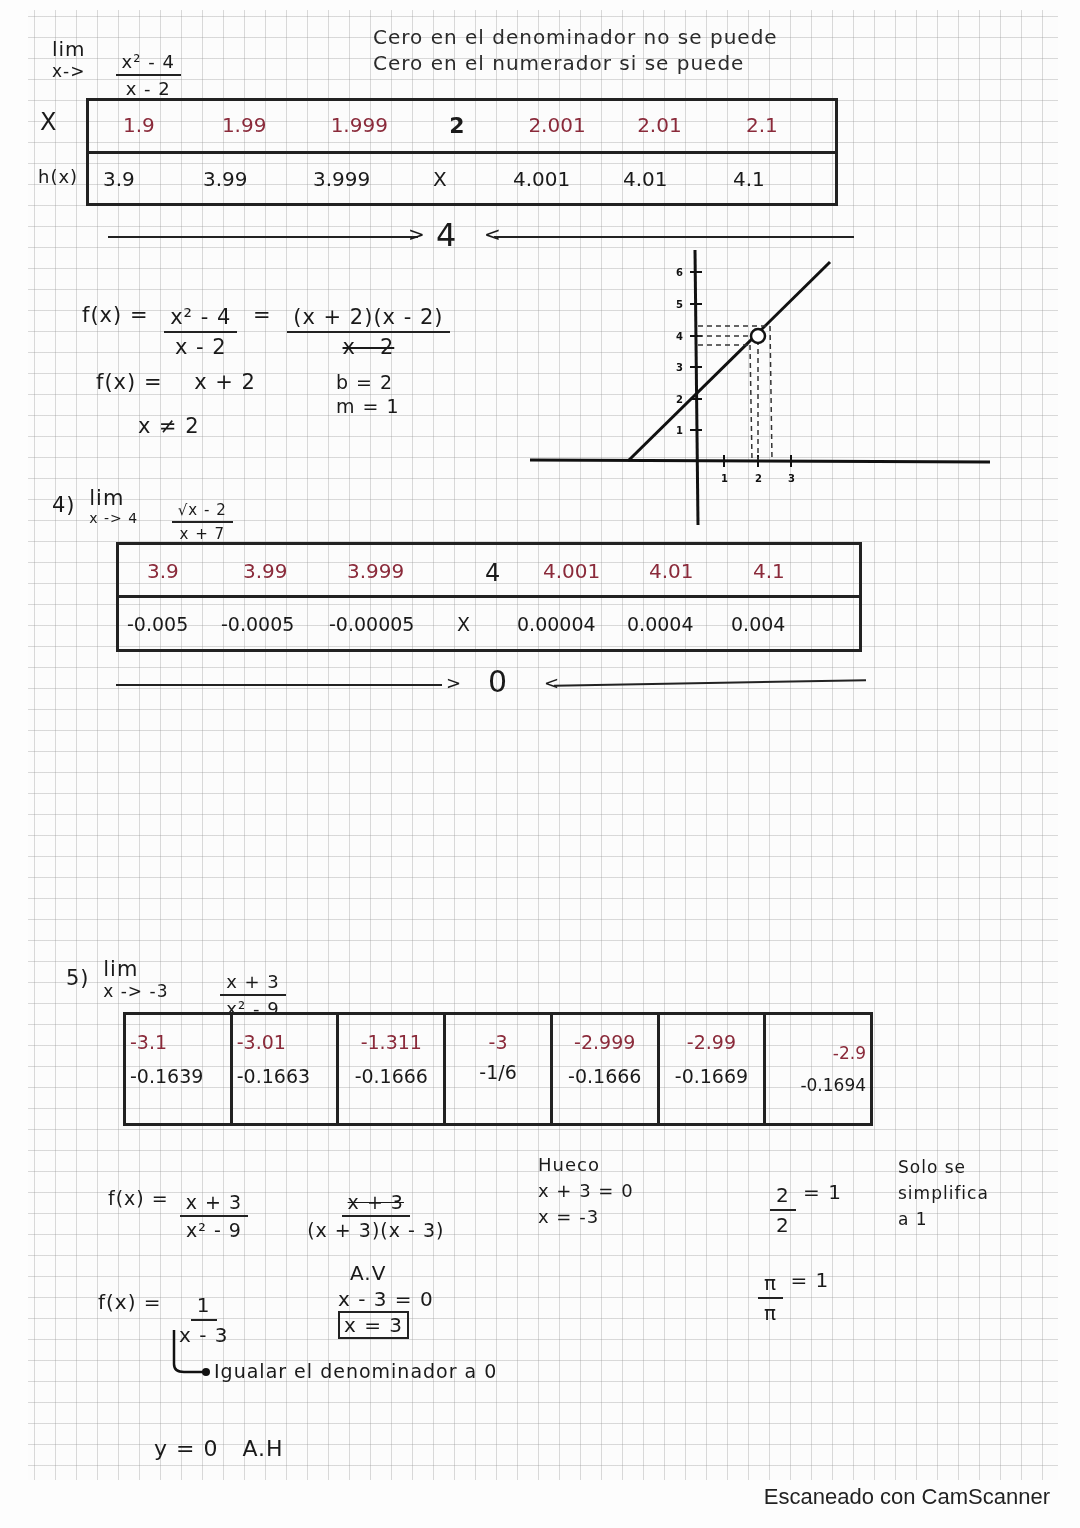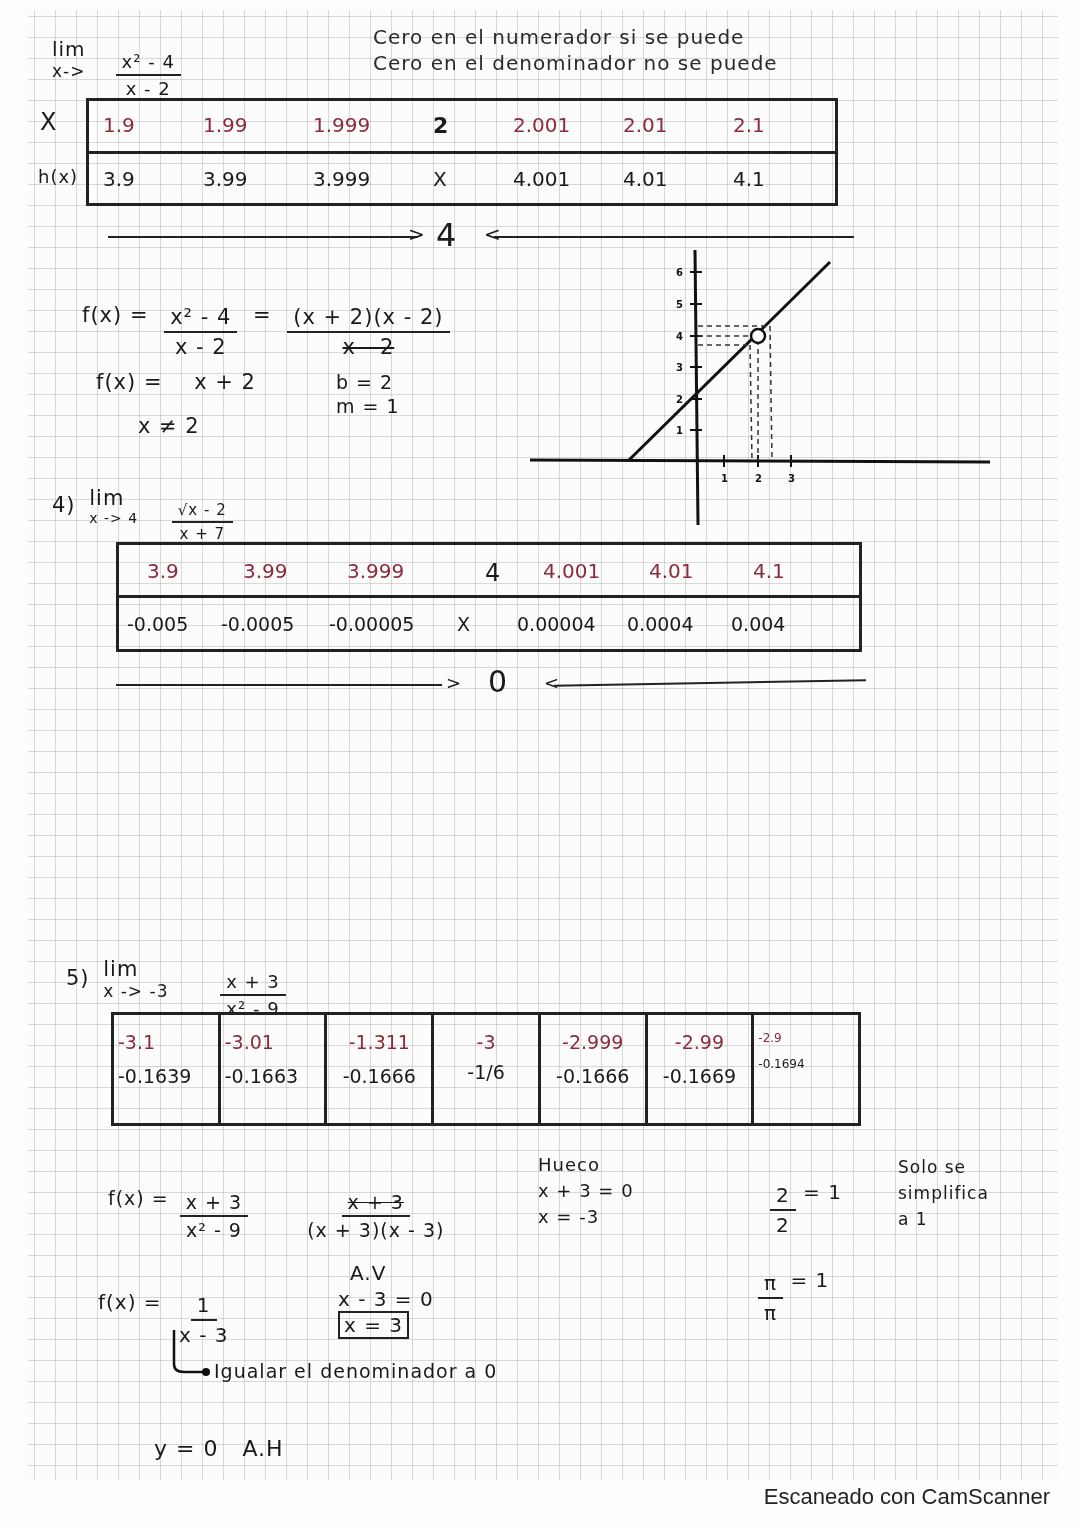--- a/index.html
+++ b/index.html
@@ -40,30 +40,30 @@
       <span>lim</span>
       <span style="font-size:17px;">x-&gt;</span>
     </span>
     <span class="frac" style="margin-left:22px; font-size:18px;">
       <span class="num">x² - 4</span>
       <span class="den">x - 2</span>
     </span>
   </div>
 
   <div class="abs hw" style="left:345px; top:14px; font-size:20px; line-height:26px; color:#2a2a2a;">
+    <div>Cero en el denominador no se puede</div>
     <div>Cero en el numerador si se puede</div>
-    <div>Cero en el denominador no se puede</div>
   </div>
 
   <div class="abs hw" style="left:12px; top:98px; font-size:24px;">X</div>
   <div class="abs hw" style="left:10px; top:156px; font-size:18px;">h(x)</div>
   <div class="abs tbl-outer" style="left:58px; top:88px; width:746px; height:102px;">
     <div style="position:absolute; left:0; right:0; top:50px; border-top:3px solid #222;"></div>
     <div style="display:flex; position:absolute; top:12px; left:14px; right:10px; font-size:20px;">
-      <span class="red" style="width:100px;">1.9</span>
+      <span class="red" style="width:100px;margin-left:20px;">1.9</span>
       <span class="red" style="width:110px;">1.99</span>
       <span class="red" style="width:120px;">1.999</span>
       <span style="width:80px; font-weight:bold; font-size:22px;">2</span>
       <span class="red" style="width:110px;">2.001</span>
       <span class="red" style="width:110px;">2.01</span>
       <span class="red" style="width:80px;">2.1</span>
     </div>
     <div style="display:flex; position:absolute; top:66px; left:14px; right:10px; font-size:20px;">
       <span style="width:100px;">3.9</span>
       <span style="width:110px;">3.99</span>
@@ -188,21 +188,21 @@
     <span style="display:inline-flex; flex-direction:column; vertical-align:middle; margin-left:6px;">
       <span>lim</span>
       <span style="font-size:17px;">x -&gt; -3</span>
     </span>
     <span class="frac" style="margin-left:44px; font-size:18px;">
       <span class="num">x + 3</span>
       <span class="den">x² - 9</span>
     </span>
   </div>
 
-  <div class="abs" style="left:83px; top:1002px; width:744px; height:108px; border:3px solid #222; display:flex;">
+  <div class="abs" style="left:95px; top:1002px; width:744px; height:108px; border:3px solid #222; display:flex;">
     <div style="flex:1; border-right:3px solid #222; padding:16px 4px 0; font-size:19px;">
       <div class="red">-3.1</div>
       <div style="margin-top:12px;">-0.1639</div>
     </div>
     <div style="flex:1; border-right:3px solid #222; padding:16px 4px 0; font-size:19px; text-align:left;">
       <div class="red">-3.01</div>
       <div style="margin-top:12px;">-0.1663</div>
     </div>
     <div style="flex:1; border-right:3px solid #222; padding:16px 4px 0; font-size:19px; text-align:center;">
       <div class="red">-1.311</div>
@@ -213,21 +213,21 @@
       <div style="margin-top:8px;">-1/6</div>
     </div>
     <div style="flex:1; border-right:3px solid #222; padding:16px 4px 0; font-size:19px; text-align:center;">
       <div class="red">-2.999</div>
       <div style="margin-top:12px;">-0.1666</div>
     </div>
     <div style="flex:1; border-right:3px solid #222; padding:16px 4px 0; font-size:19px; text-align:center;">
       <div class="red">-2.99</div>
       <div style="margin-top:12px;">-0.1669</div>
     </div>
-    <div style="flex:1; padding:16px 4px 0; font-size:12px; text-align:left;">
+    <div style="flex:1; padding:28px 4px 0; font-size:17px; text-align:right;">
       <div class="red">-2.9</div>
       <div style="margin-top:12px;">-0.1694</div>
     </div>
   </div>
 
   <div class="abs hw" style="left:80px; top:1148px; font-size:19px;">
     <span>f(x) =</span>
     <span class="frac" style="margin-left:4px;">
       <span class="num">x + 3</span>
       <span class="den">x² - 9</span>

